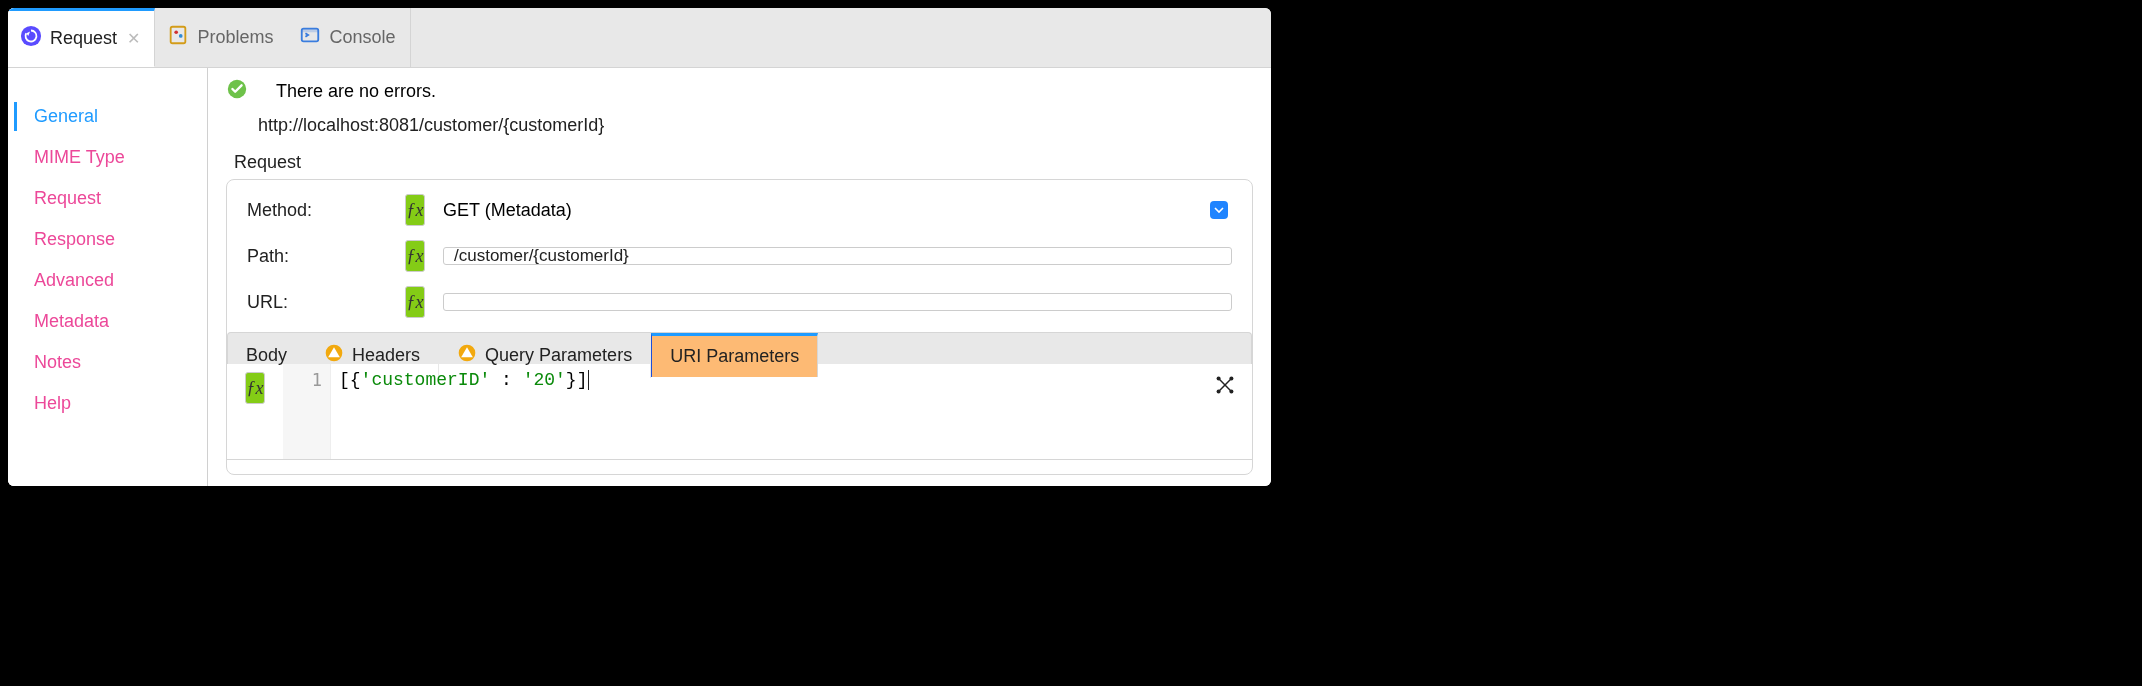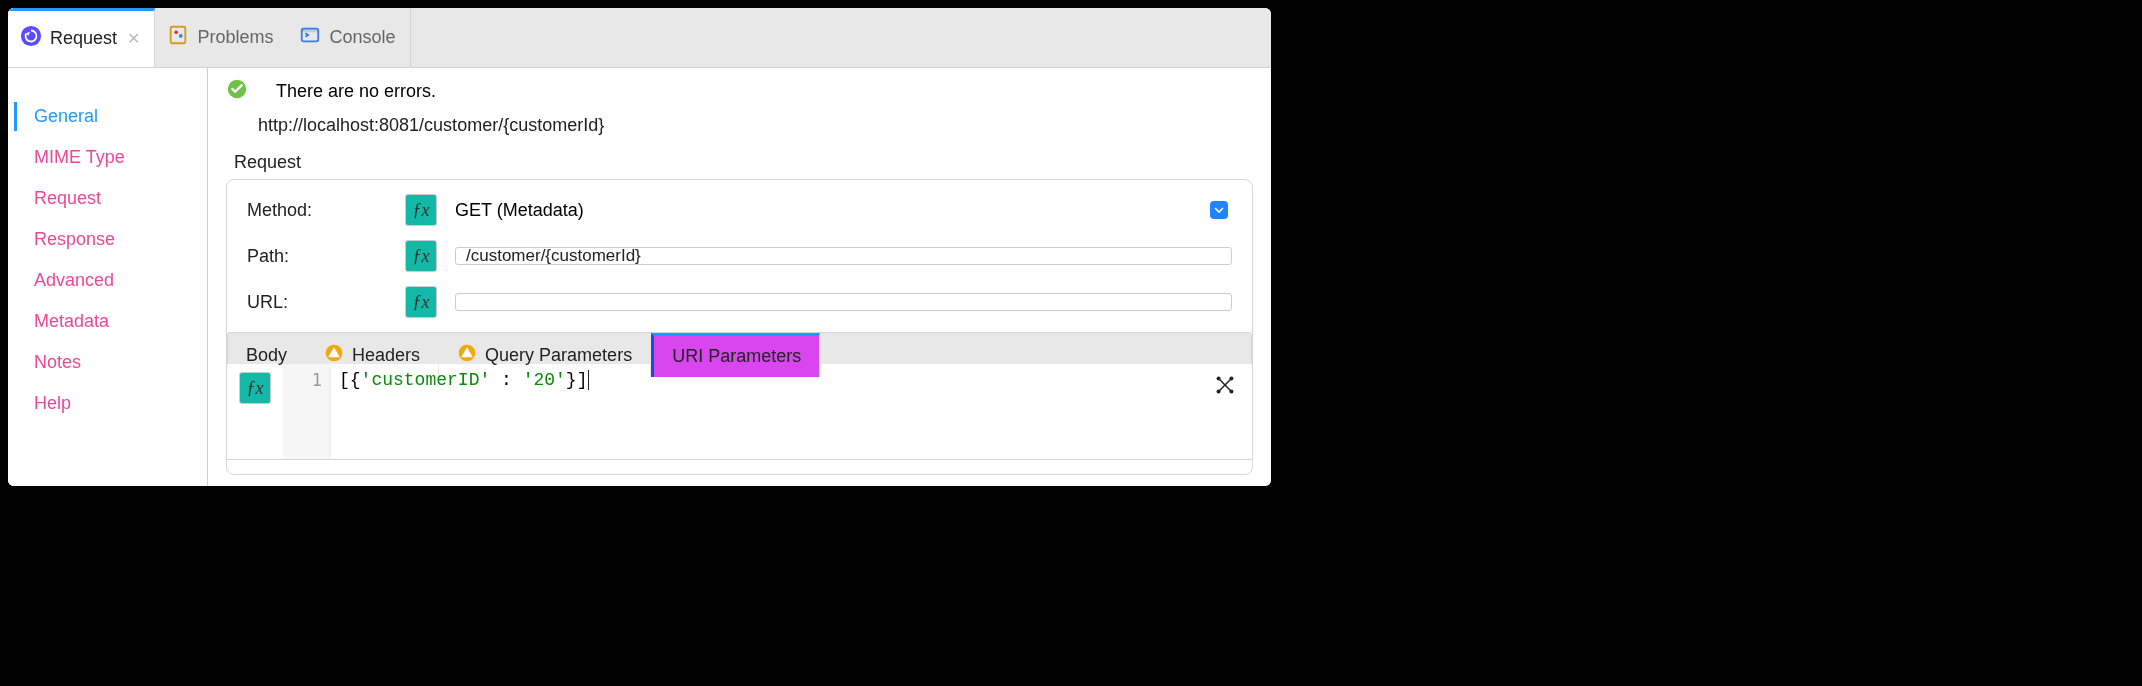--- a/index.html
+++ b/index.html
@@ -114,23 +114,23 @@
     background: #fff;
   }
   .form-row {
     display: flex;
     align-items: center;
     gap: 18px;
     margin-bottom: 14px;
   }
   .form-row .lbl { width: 140px; color: #222; }
   .fx-btn {
-    width: 32px; height: 32px;
+    width: 20px; height: 32px;
     border: 1px solid #ccc;
-    background: #14b8a6;
+    background: #84cc16;
     display: flex; align-items: center; justify-content: center;
     font-family: Georgia, serif;
     font-style: italic;
     font-size: 18px;
     color: #333;
     border-radius: 3px;
   }
   .field-input {
     flex: 1;
     height: 18px;
@@ -168,23 +168,23 @@
   .inner-tab {
     padding: 10px 18px;
     display: flex;
     align-items: center;
     gap: 8px;
     color: #222;
     border-right: 1px solid #e8e8e8;
     cursor: default;
   }
   .inner-tab.active {
-    background: #d946ef;
+    background: #fdba74;
     border-top: 3px solid #1f9bff;
-    border-left: 3px solid #1d4ed8;
+    border-left: 1px solid #1d4ed8;
     border-right: 1px solid #d6d6d6;
     margin-top: -1px;
   }
 
   .code-panel {
     margin: 0 -21px 0 -21px;
     border: 1px solid #d6d6d6;
     border-top: none;
     display: flex;
     background: #fff;

